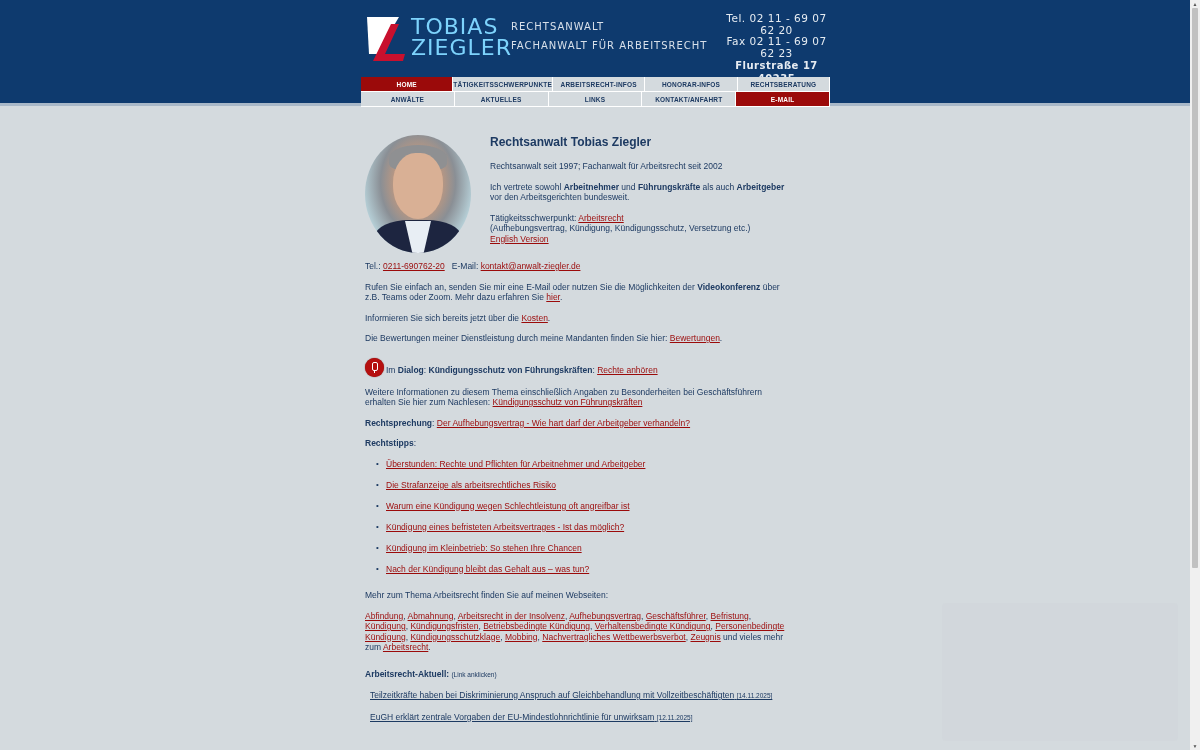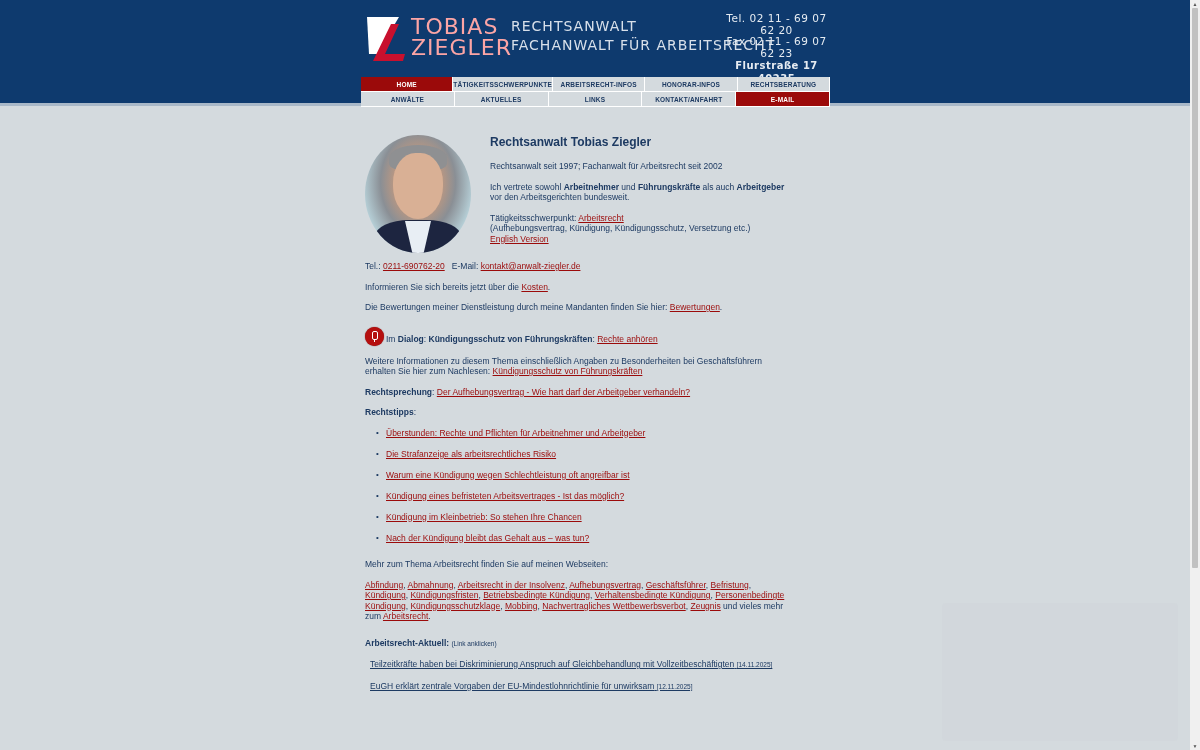--- a/index.html
+++ b/index.html
@@ -10,22 +10,22 @@
     font-size:8.5px; color:#1d3a62;
   }
   .header {
     position:absolute; left:0; top:0; width:1190px; height:103px;
     background:#0e3a6e;
     border-bottom:3px solid #a9b8c8;
   }
   .header-inner { position:absolute; left:361px; top:0; width:469px; height:103px; }
   .logo { position:absolute; left:4px; top:14px; width:124px; height:48px; }
   .logo-z { position:absolute; left:0; top:0; width:42px; height:48px; }
-  .logo-text { position:absolute; left:46px; top:2px; color:#fca5a5; font-size:22px; line-height:21px; letter-spacing:1px; font-family:"DejaVu Sans", sans-serif; font-weight:normal; }
-  .tagline { position:absolute; left:150px; top:17px; color:#d8e0ea; font-size:14px; letter-spacing:1px; line-height:19px; font-family:"DejaVu Sans", sans-serif; }
+  .logo-text { position:absolute; left:46px; top:2px; color:#7dd3fc; font-size:22px; line-height:21px; letter-spacing:1px; font-family:"DejaVu Sans", sans-serif; font-weight:normal; }
+  .tagline { position:absolute; left:150px; top:17px; color:#d8e0ea; font-size:10px; letter-spacing:1px; line-height:19px; font-family:"DejaVu Sans", sans-serif; }
   .contact-block { position:absolute; left:362px; top:13px; color:#e6ecf2; font-size:10.5px; line-height:11.5px; font-family:"DejaVu Sans", sans-serif; letter-spacing:0.5px;text-align:center; }
   .contact-block .addr { font-size:10px; margin-top:1px; line-height:12.5px;font-weight:bold; }
   .nav { position:absolute; left:361px; top:77px; width:469px; }
   .nav-row { display:flex; height:15px; }
   .nav-item {
     flex:1; text-align:center; font-size:6.5px; font-weight:bold; line-height:15px;
     background:#d4dade; color:#1d3a62; border-right:1px solid #fff; border-bottom:1px solid #fff;
     text-transform:uppercase; letter-spacing:0.2px; cursor:pointer;
   }
   .nav-item.active { background:#9b0a0a; color:#fff; }
@@ -125,20 +125,21 @@
       <span>Tätigkeitsschwerpunkt: </span><a>Arbeitsrecht</a><br>
       <span>(Aufhebungsvertrag, Kündigung, Kündigungsschutz, Versetzung etc.)</span><br>
       <a>English Version</a>
     </p>
   </div>
 
   <div class="main">
     <p>
       <span>Tel.: </span><a>0211-690762-20</a>&nbsp;&nbsp;&nbsp;<span>E-Mail: </span><a>kontakt@anwalt-ziegler.de</a>
     </p>
+    <p><span>Rufen Sie einfach an, senden Sie mir eine E-Mail oder nutzen Sie die Möglichkeiten der </span><b>Videokonferenz</b><span> über z.B. Teams oder Zoom. Mehr dazu erfahren Sie </span><a>hier</a>.</p>
     <p><span>Informieren Sie sich bereits jetzt über die </span><a>Kosten</a>.</p>
     <p><span>Die Bewertungen meiner Dienstleistung durch meine Mandanten finden Sie hier: </span><a>Bewertungen</a>.</p>
     <p style="margin-top:14px;"><span class="mic"></span><span>Im </span><b>Dialog</b>: <b>Kündigungsschutz von Führungskräften</b>: <a>Rechte anhören</a></p>
     <p><span>Weitere Informationen zu diesem Thema einschließlich Angaben zu Besonderheiten bei Geschäftsführern erhalten Sie hier zum Nachlesen: </span><a>Kündigungsschutz von Führungskräften</a></p>
     <p><b>Rechtsprechung</b>: <a>Der Aufhebungsvertrag - Wie hart darf der Arbeitgeber verhandeln?</a></p>
     <p><b>Rechtstipps</b>:</p>
     <ul class="tips">
       <li><a>Überstunden: Rechte und Pflichten für Arbeitnehmer und Arbeitgeber</a></li>
       <li><a>Die Strafanzeige als arbeitsrechtliches Risiko</a></li>
       <li><a>Warum eine Kündigung wegen Schlechtleistung oft angreifbar ist</a></li>

